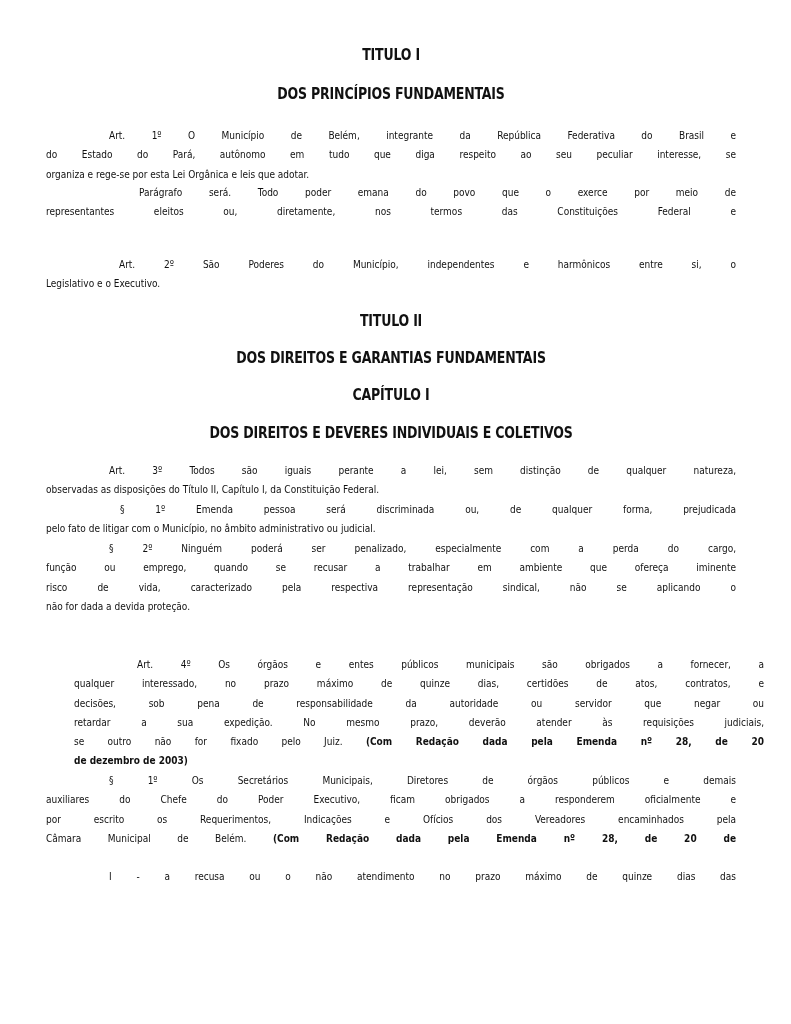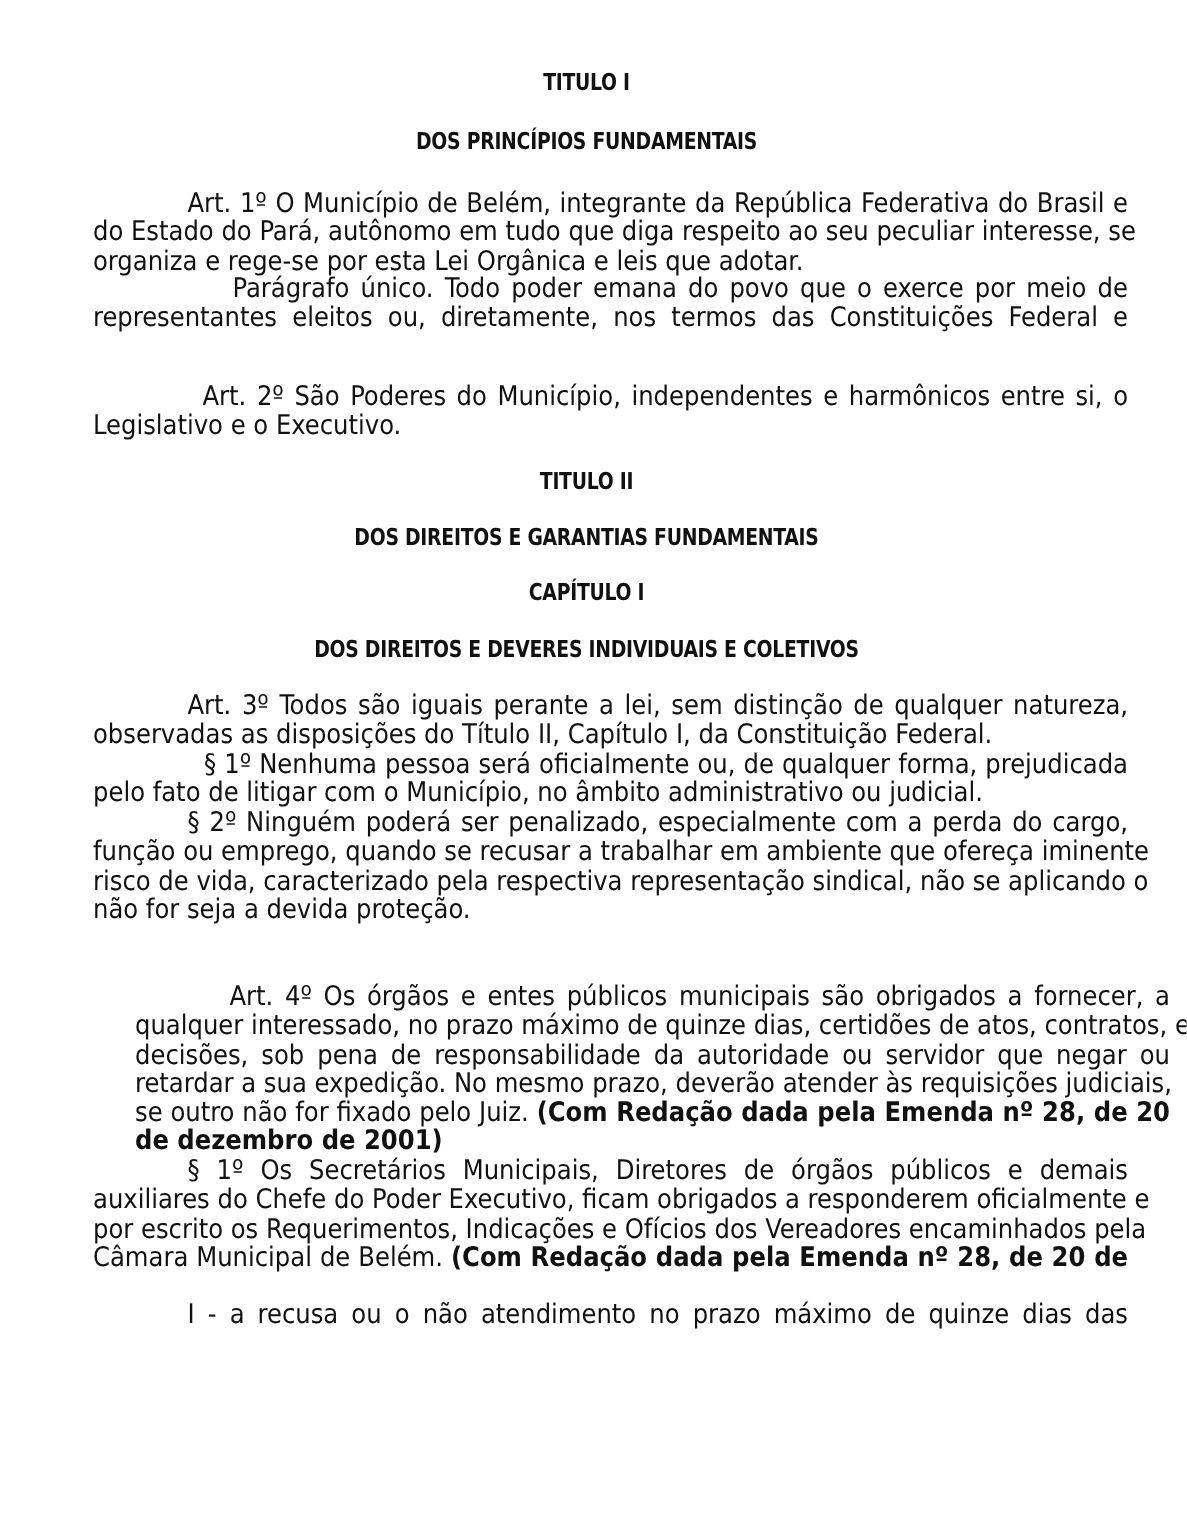--- a/index.html
+++ b/index.html
@@ -3,21 +3,21 @@
 <meta charset="utf-8">
 <style>
   html, body { margin: 0; padding: 0; background: #ffffff; }
   body {
     width: 791px; height: 1024px; overflow: hidden; position: relative;
     font-family: "DejaVu Sans Condensed", "Liberation Sans Narrow", "Liberation Sans", sans-serif;
     color: #111111;
   }
   .page { position: absolute; left: 46px; top: 0; width: 690px; }
   .h { position: absolute; left: 0; width: 690px; text-align: center; font-weight: bold; font-size: 15.5px; letter-spacing: -0.2px; transform: scaleX(0.9); transform-origin: center; }
-  .p { position: absolute; left: 16px; width: 690px; font-size: 18px; line-height: 19.3px; text-align: justify; }
+  .p { position: absolute; left: 0; width: 690px; font-size: 10px; line-height: 19.3px; text-align: justify; }
   .p .ln { display: block; white-space: nowrap; }
   .j { text-align-last: justify; text-align: justify; display: block; white-space: normal; }
   .b { font-weight: bold; }
   .ind1 { padding-left: 63px; }
   .ind2 { padding-left: 93px; }
   .ind3 { padding-left: 73px; }
 </style>
 </head>
 <body>
 
@@ -26,58 +26,58 @@
   <div class="h" style="top:46px;">TITULO I</div>
   <div class="h" style="top:85px;">DOS PRINCÍPIOS FUNDAMENTAIS</div>
 
   <div class="p" style="top:126px;">
     <span class="ln j ind1" style="white-space: nowrap;">Art. 1º    O Município de Belém, integrante da República Federativa do Brasil e</span>
     <span class="ln j" style="white-space: nowrap;">do Estado do Pará, autônomo em tudo que diga respeito ao seu peculiar interesse, se</span>
     <span class="ln" style="white-space: nowrap;">organiza e rege-se por esta Lei Orgânica e leis que adotar.</span>
   </div>
 
   <div class="p" style="top:183px;">
-    <span class="ln j ind2" style="white-space: nowrap;">Parágrafo único. Todo poder emana do povo que o exerce por meio de</span>
+    <span class="ln j ind2" style="white-space: nowrap;">Parágrafo será. Todo poder emana do povo que o exerce por meio de</span>
     <span class="ln j" style="white-space: nowrap;">representantes eleitos ou, diretamente, nos termos das Constituições Federal e</span>
   </div>
 
   <div class="p" style="top:255px;">
     <span class="ln j ind3" style="white-space: nowrap;">Art. 2º    São Poderes do Município, independentes e harmônicos entre si, o</span>
     <span class="ln" style="white-space: nowrap;">Legislativo e o Executivo.</span>
   </div>
 
   <div class="h" style="top:312px;">TITULO II</div>
   <div class="h" style="top:349px;">DOS DIREITOS E GARANTIAS FUNDAMENTAIS</div>
   <div class="h" style="top:386px;">CAPÍTULO I</div>
   <div class="h" style="top:424px;">DOS DIREITOS E DEVERES INDIVIDUAIS E COLETIVOS</div>
 
   <div class="p" style="top:461px;">
     <span class="ln j ind1" style="white-space: nowrap;">Art. 3º    Todos são iguais perante a lei, sem distinção de qualquer  natureza,</span>
     <span class="ln" style="white-space: nowrap;">observadas as  disposições do Título II, Capítulo I, da Constituição Federal.</span>
   </div>
 
   <div class="p" style="top:500px;">
-    <span class="ln j" style="padding-left: 74px; white-space: nowrap;">§ 1º    Nenhuma pessoa será oficialmente ou, de qualquer forma, prejudicada</span>
+    <span class="ln j" style="padding-left: 74px; white-space: nowrap;">§ 1º    Emenda pessoa será discriminada ou, de qualquer forma, prejudicada</span>
     <span class="ln" style="white-space: nowrap;">pelo fato de litigar com o Município, no âmbito administrativo ou judicial.</span>
   </div>
 
   <div class="p" style="top:539px;">
     <span class="ln j ind1" style="white-space: nowrap;">§ 2º    Ninguém poderá ser penalizado, especialmente com a perda do cargo,</span>
     <span class="ln j" style="white-space: nowrap;">função ou emprego, quando se recusar a trabalhar em ambiente que ofereça iminente</span>
     <span class="ln j" style="white-space: nowrap;">risco de vida, caracterizado pela respectiva representação sindical, não se aplicando o</span>
-    <span class="ln" style="white-space: nowrap;">não for seja a devida proteção.</span>
+    <span class="ln" style="white-space: nowrap;">não for dada a devida proteção.</span>
   </div>
 
   <div class="p" style="top:655px;margin-left:28px;">
     <span class="ln j ind1" style="white-space: nowrap;">Art. 4º Os órgãos e entes públicos municipais são obrigados a fornecer, a</span>
     <span class="ln j" style="white-space: nowrap;">qualquer interessado, no prazo máximo de quinze dias, certidões de atos, contratos, e</span>
     <span class="ln j" style="white-space: nowrap;">decisões, sob pena de responsabilidade da autoridade ou servidor que negar ou</span>
     <span class="ln j" style="white-space: nowrap;">retardar a sua expedição. No mesmo prazo, deverão atender às requisições judiciais,</span>
     <span class="ln j" style="white-space: nowrap;"><span>se outro não for fixado pelo Juiz. </span><span class="b">(Com Redação dada pela Emenda nº 28, de 20</span></span>
-    <span class="ln b" style="white-space: nowrap;">de dezembro de 2001)</span>
+    <span class="ln b" style="white-space: nowrap;">de dezembro de 2003)</span>
   </div>
 
   <div class="p" style="top:771px;">
     <span class="ln j ind1" style="white-space: nowrap;">§ 1º   Os Secretários Municipais, Diretores de órgãos públicos e demais</span>
     <span class="ln j" style="white-space: nowrap;">auxiliares do Chefe do Poder Executivo, ficam obrigados a responderem oficialmente e</span>
     <span class="ln j" style="white-space: nowrap;">por escrito os Requerimentos, Indicações e Ofícios dos Vereadores encaminhados pela</span>
     <span class="ln j" style="white-space: nowrap;"><span>Câmara Municipal de Belém. </span><span class="b">(Com Redação dada pela Emenda nº 28, de 20 de</span></span>
   </div>
 
   <div class="p" style="top:867px;">

